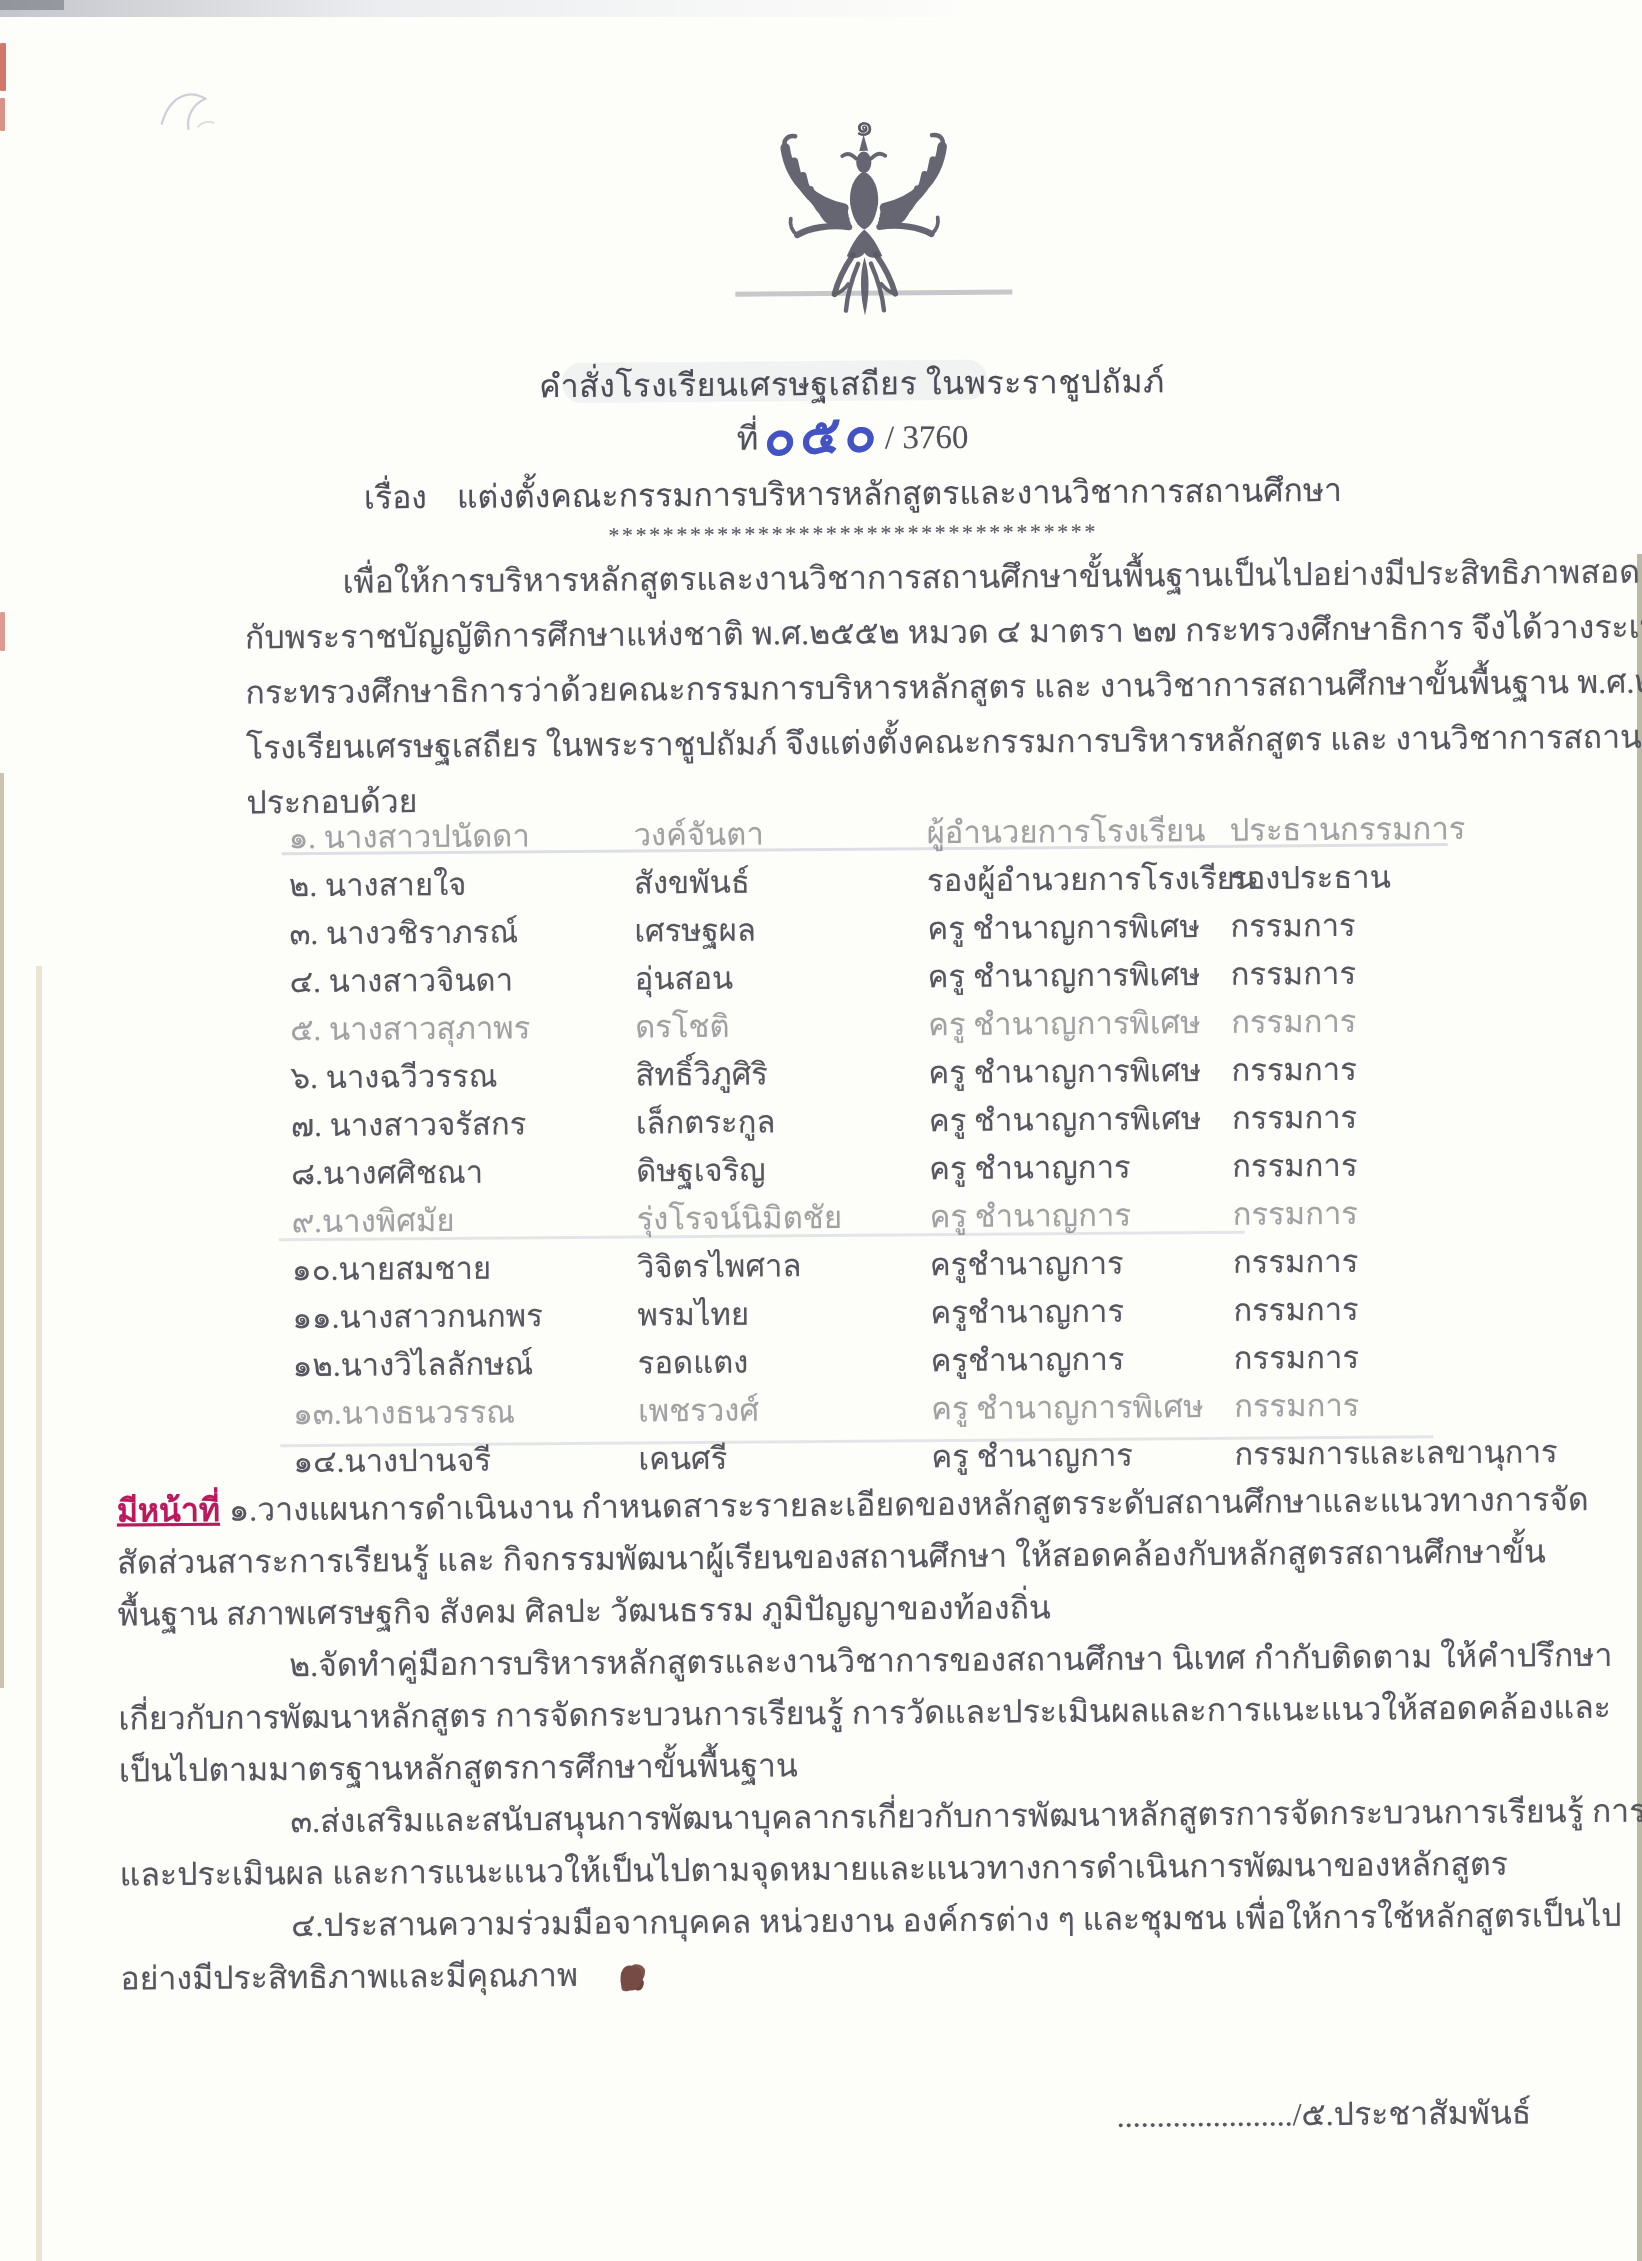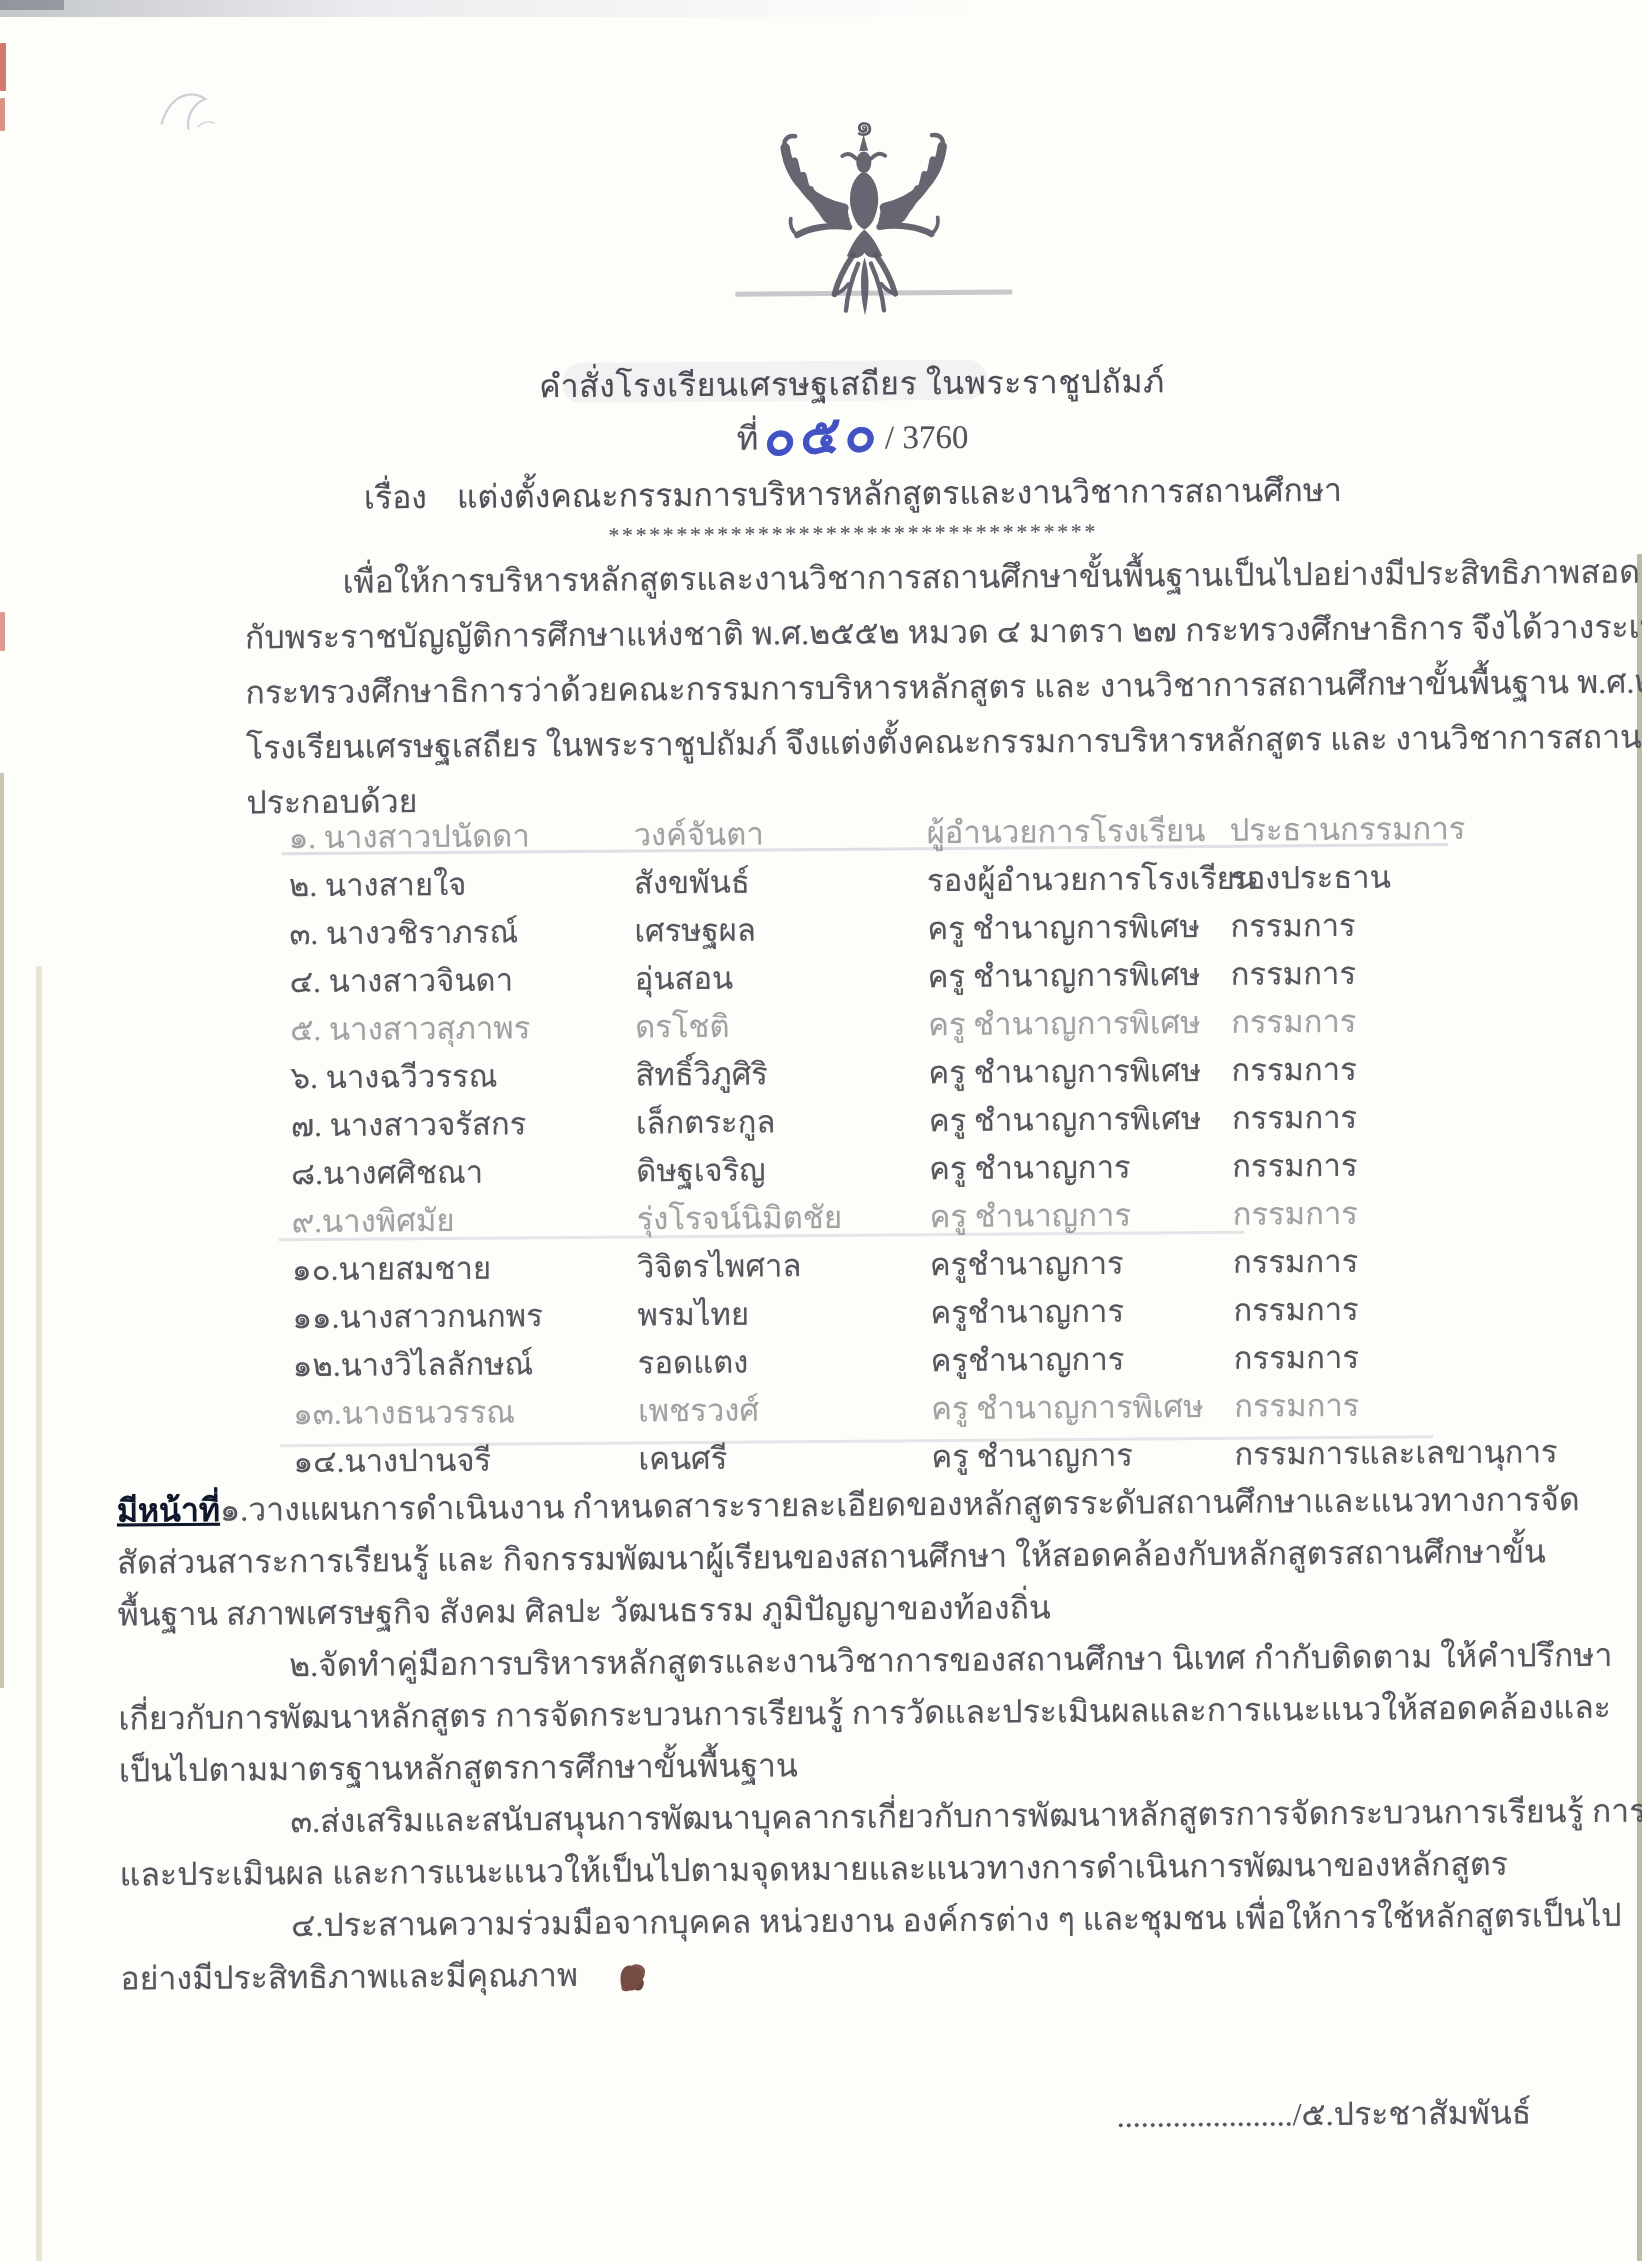--- a/index.html
+++ b/index.html
@@ -36,21 +36,21 @@
   .crow .c1{width:345px;}
   .crow .c2{width:293px;}
   .crow .c3{width:303px;}
   .crow .c4{flex:1;}
   .crow.faded{opacity:.55;}
 
   
   .duties{top:1479px;left:113px;width:1462px;}
   .dline{height:52px;line-height:52px;font-size:32px;}
   .dline.dnum{padding-left:171px;}
-  .dlead{font-weight:bold;color:#0f172a;text-decoration:underline;}
+  .dlead{font-weight:bold;color:#be185d;text-decoration:underline;margin-right:9px;}
 
   .speck{display:inline-block;width:22px;height:24.5px;margin-left:43px;vertical-align:middle;
          background:#5e2d24;opacity:.85;
          border-radius:42% 58% 55% 45% / 50% 45% 62% 38%;
          box-shadow:5.8px -4.5px 0 -3.2px #6b382e,-4.5px 5.8px 0 -5.2px #6b382e,7.7px 6.4px 0 -6.4px #4f241c;}
 
   
   .footer{top:2092px;left:1108px;font-size:32px;color:#55555f;}
 
   

